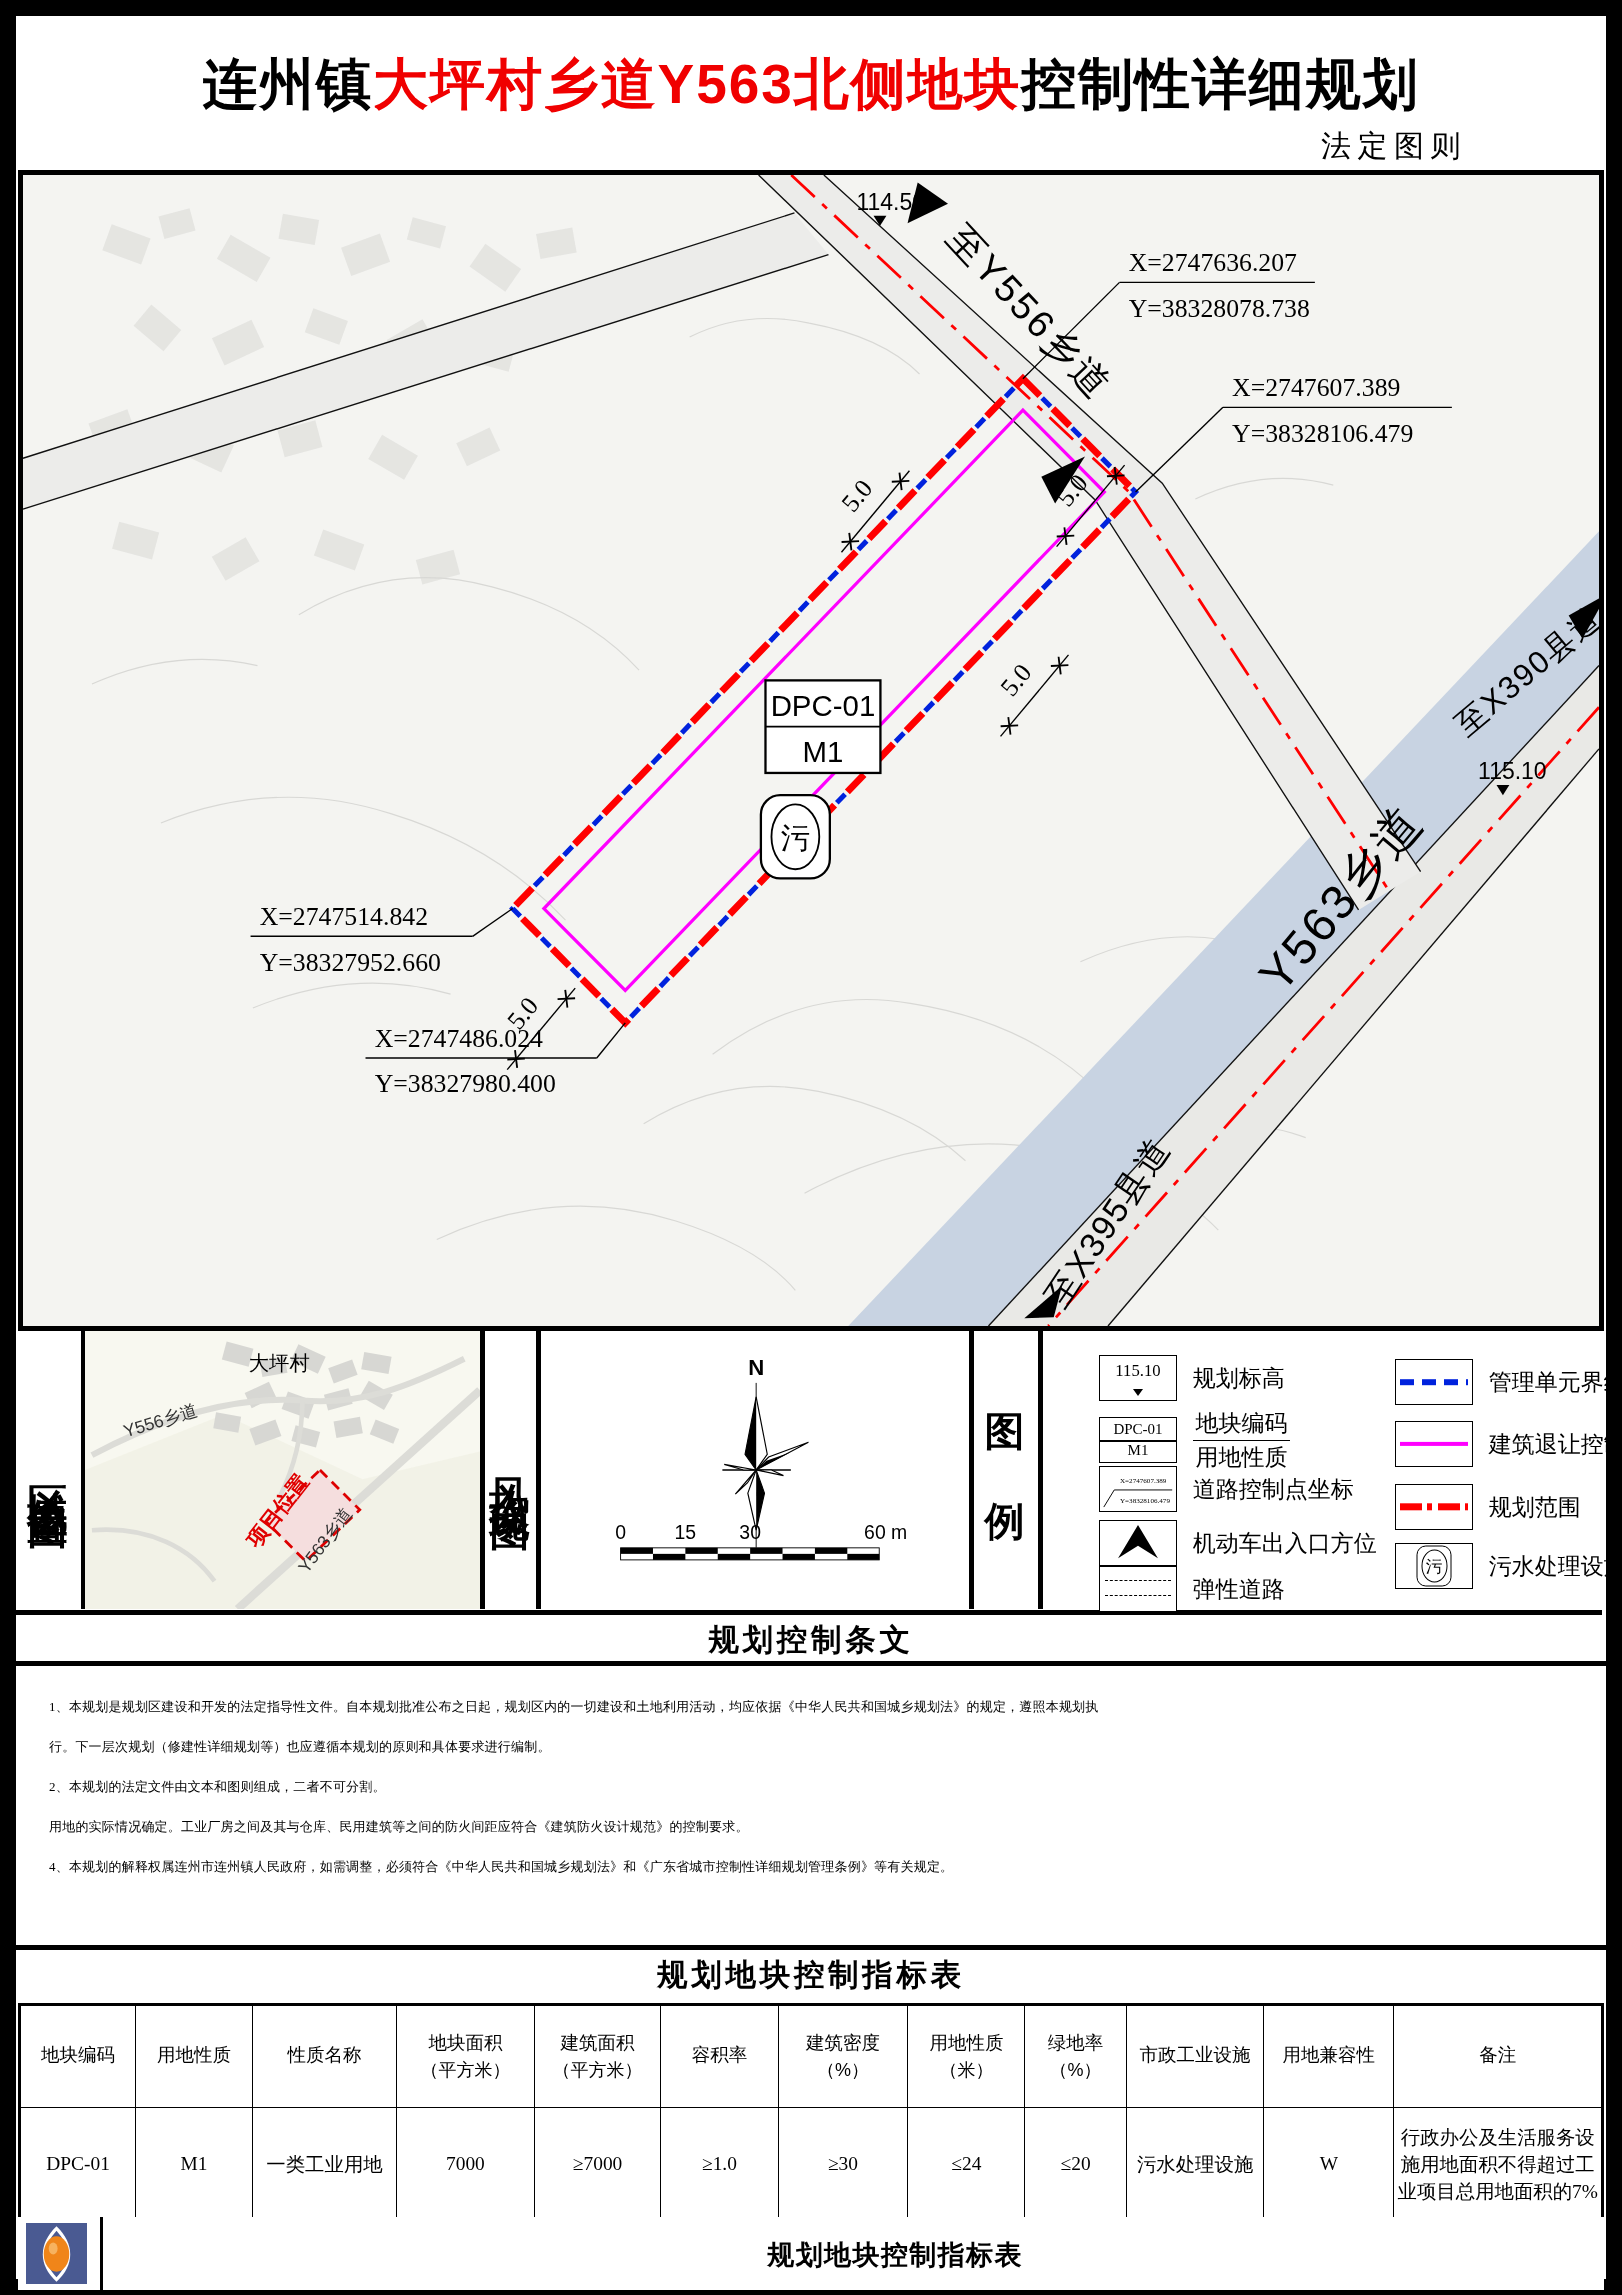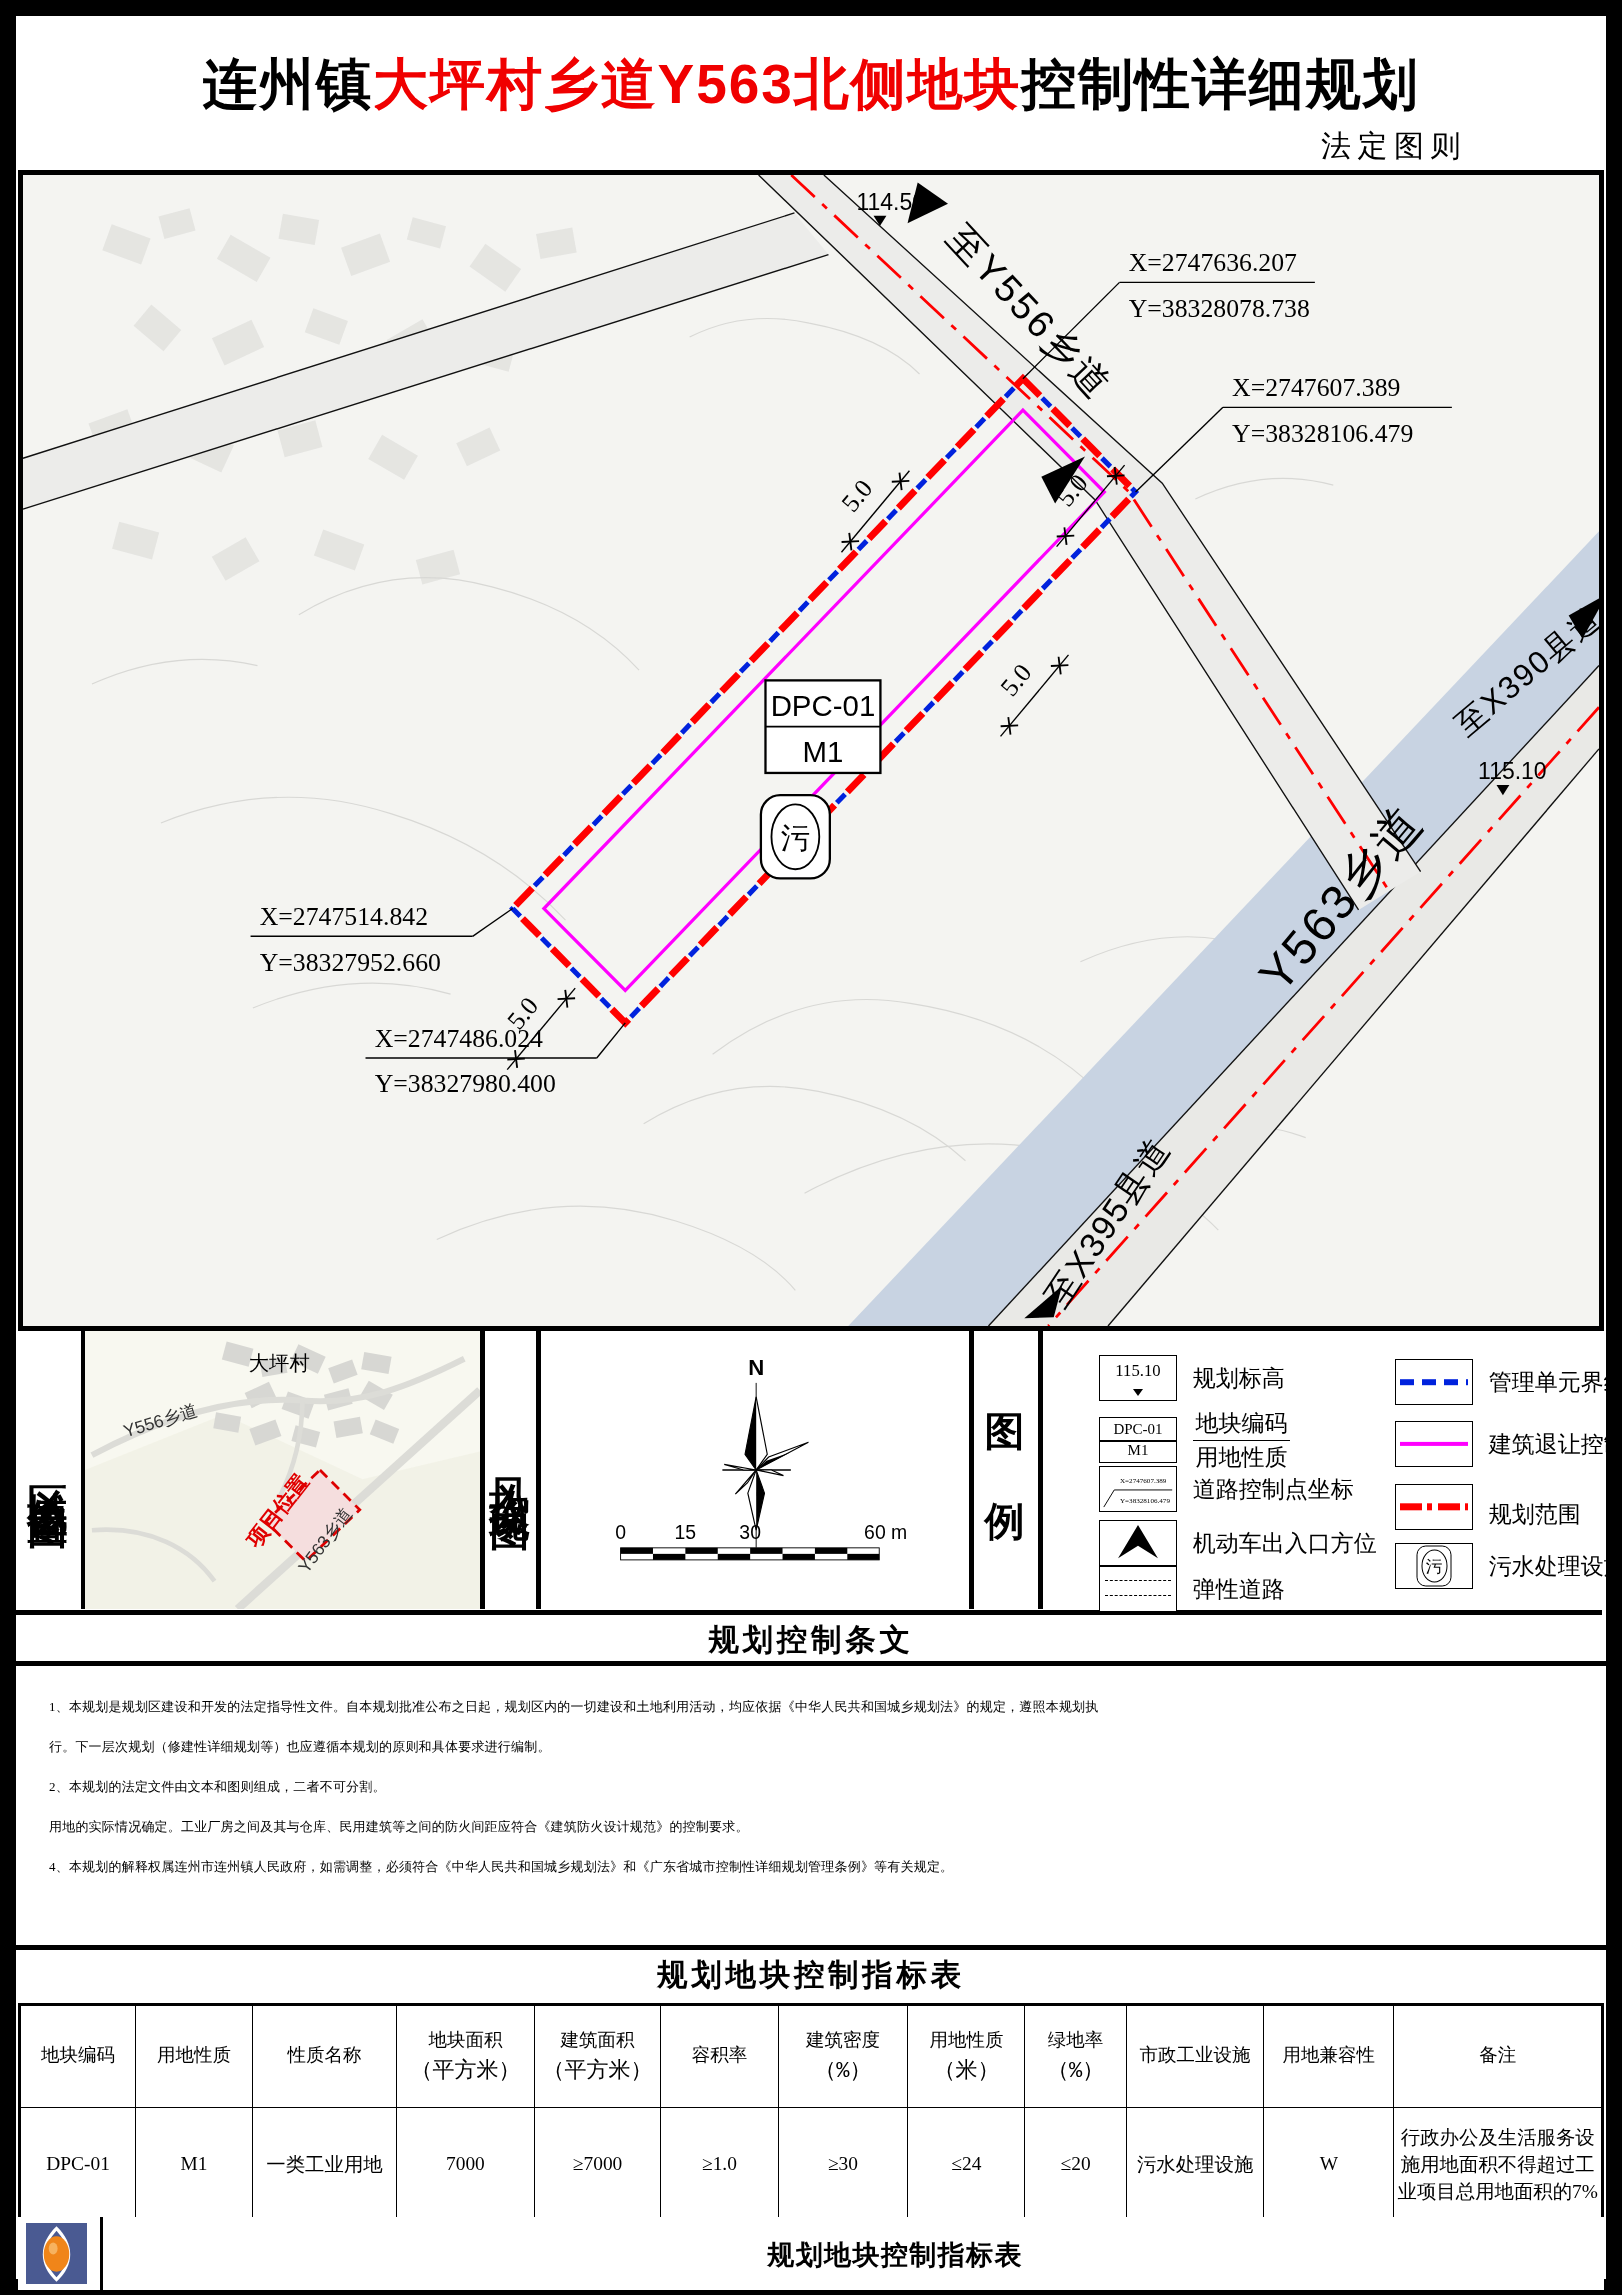--- a/index.html
+++ b/index.html
@@ -52,21 +52,21 @@
   .prov-body{position:absolute;left:33px;top:1671px;width:1526px;font-family:"Liberation Serif",serif;}
   .prov-body p{margin:0;height:40px;display:flex;align-items:center;font-size:13px;letter-spacing:0.2px;white-space:nowrap;}
 
   
   .tbl-title{position:absolute;left:0;top:1939px;width:1590px;text-align:center;font-size:30.5px;font-weight:bold;letter-spacing:3.7px;}
   table.ind{position:absolute;left:2.3px;top:1987px;width:1586px;border-collapse:collapse;table-layout:fixed;border:3.7px solid #000;}
   table.ind td{border:1.9px solid #000;text-align:center;vertical-align:middle;padding:1.9px;}
   tr.hd td{height:97px;font-size:18.5px;}
   tr.dt td{height:109px;font-size:19.4px;font-family:"Liberation Serif",serif;}
   tr.dt td.cn{font-family:"Liberation Sans",sans-serif;}
-  td .h2{display:block;font-size:22px;margin-top:2.8px;font-family:Liberation Mono, monospace;}
+  td .h2{display:block;font-size:18px;margin-top:2.8px;}
   td.remark{font-size:15.7px;font-family:"Liberation Sans",sans-serif;padding:2.8px 8.3px;}
 
   
   .footer{position:absolute;left:2.3px;top:2201px;width:1586px;height:76px;background:#fff;}
   .footer .logo{position:absolute;left:7.4px;top:5.6px;width:61px;height:61px;}
   .footer .logo-div{position:absolute;left:82px;top:0;width:2.3px;height:76px;background:#000;}
   .f-company{position:absolute;left:115px;top:20.4px;font-size:27px;font-weight:bold;letter-spacing:1.4px;}
   .f-gov{position:absolute;left:749px;top:20.4px;font-size:27px;font-weight:bold;letter-spacing:1.4px;}
   .f-rule{position:absolute;left:0;top:2274px;width:1590px;height:5.6px;background:#000;}
 </style>
@@ -375,21 +375,21 @@
               <div class="line-sym blue-dash"></div>
             </div>
         <div class="lg-label">管理单元界线</div>
       </div>
       <div class="lg-row" style="left:352px;top:90px;">
         <div class="sym">
               <div class="line-sym magenta-line"></div>
             </div>
         <div class="lg-label">建筑退让控制线</div>
       </div>
-      <div class="lg-row" style="left:352px;top:153px;align-items:flex-end;">
+      <div class="lg-row" style="left:352px;top:153px;">
         <div class="sym">
               <div class="line-sym red-dashdot"></div>
             </div>
         <div class="lg-label">规划范围</div>
       </div>
       <div class="lg-row" style="left:352px;top:212px;">
         <div class="sym">
           <div class="wu-box">
                 <div class="wu-oval">污</div>
               </div>

